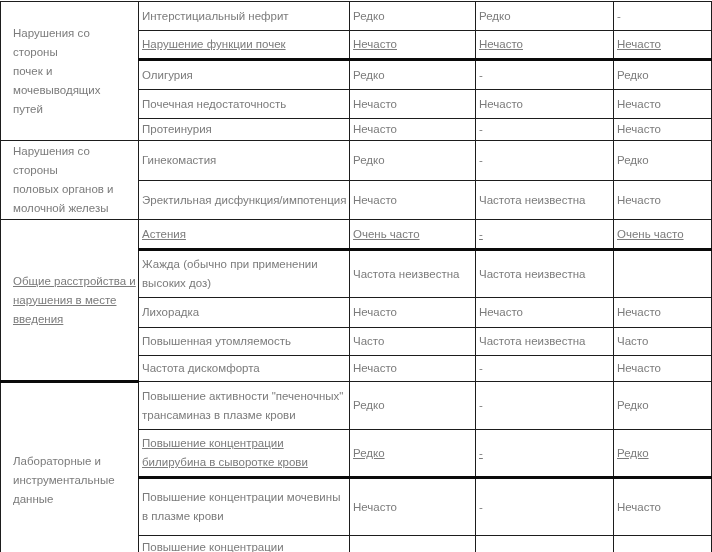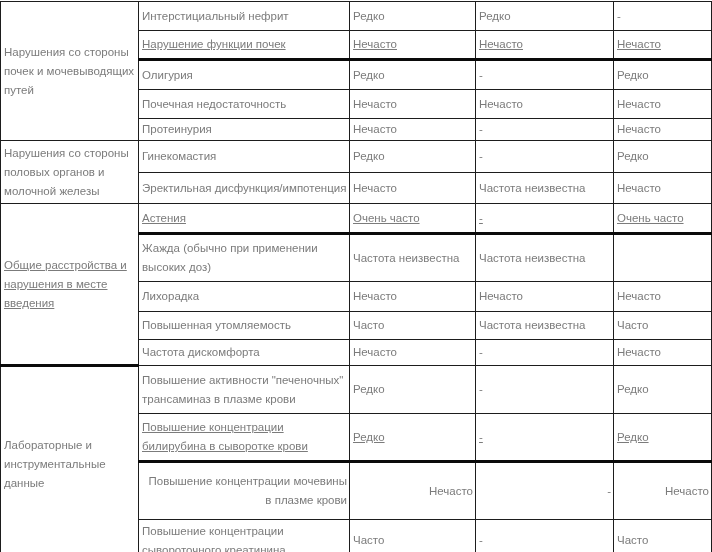--- a/index.html
+++ b/index.html
@@ -28,20 +28,21 @@
   table.adr-table td {
     border: 1px solid #1d1d1d;
     padding: 1px 2px 1px 3px;
     vertical-align: middle;
     line-height: 19px;
     white-space: pre-line;
     overflow: hidden;
   }
   table.adr-table td.cat {
     vertical-align: middle;
+    padding-left: 12px;
   }
   table.adr-table tr.pagebreak > td {
     border-bottom-width: 3px;
     border-bottom-color: #0a0a0a;
     text-decoration: underline;
   }
 </style>
 </head>
 <body>
 
@@ -147,21 +148,21 @@
           <td>-</td>
           <td>Редко</td>
         </tr>
         <tr class="pagebreak" style="height: 48px;">
           <td>Повышение концентрации
 билирубина в сыворотке крови</td>
           <td>Редко</td>
           <td>-</td>
           <td>Редко</td>
         </tr>
-        <tr style="height: 58px; text-align: right;">
+        <tr style="height: 58px;">
           <td>Повышение концентрации мочевины
 в плазме крови</td>
           <td>Нечасто</td>
           <td>-</td>
           <td>Нечасто</td>
         </tr>
         <tr style="height: 43px;">
           <td>Повышение концентрации
 сывороточного креатинина</td>
           <td>Часто</td>

